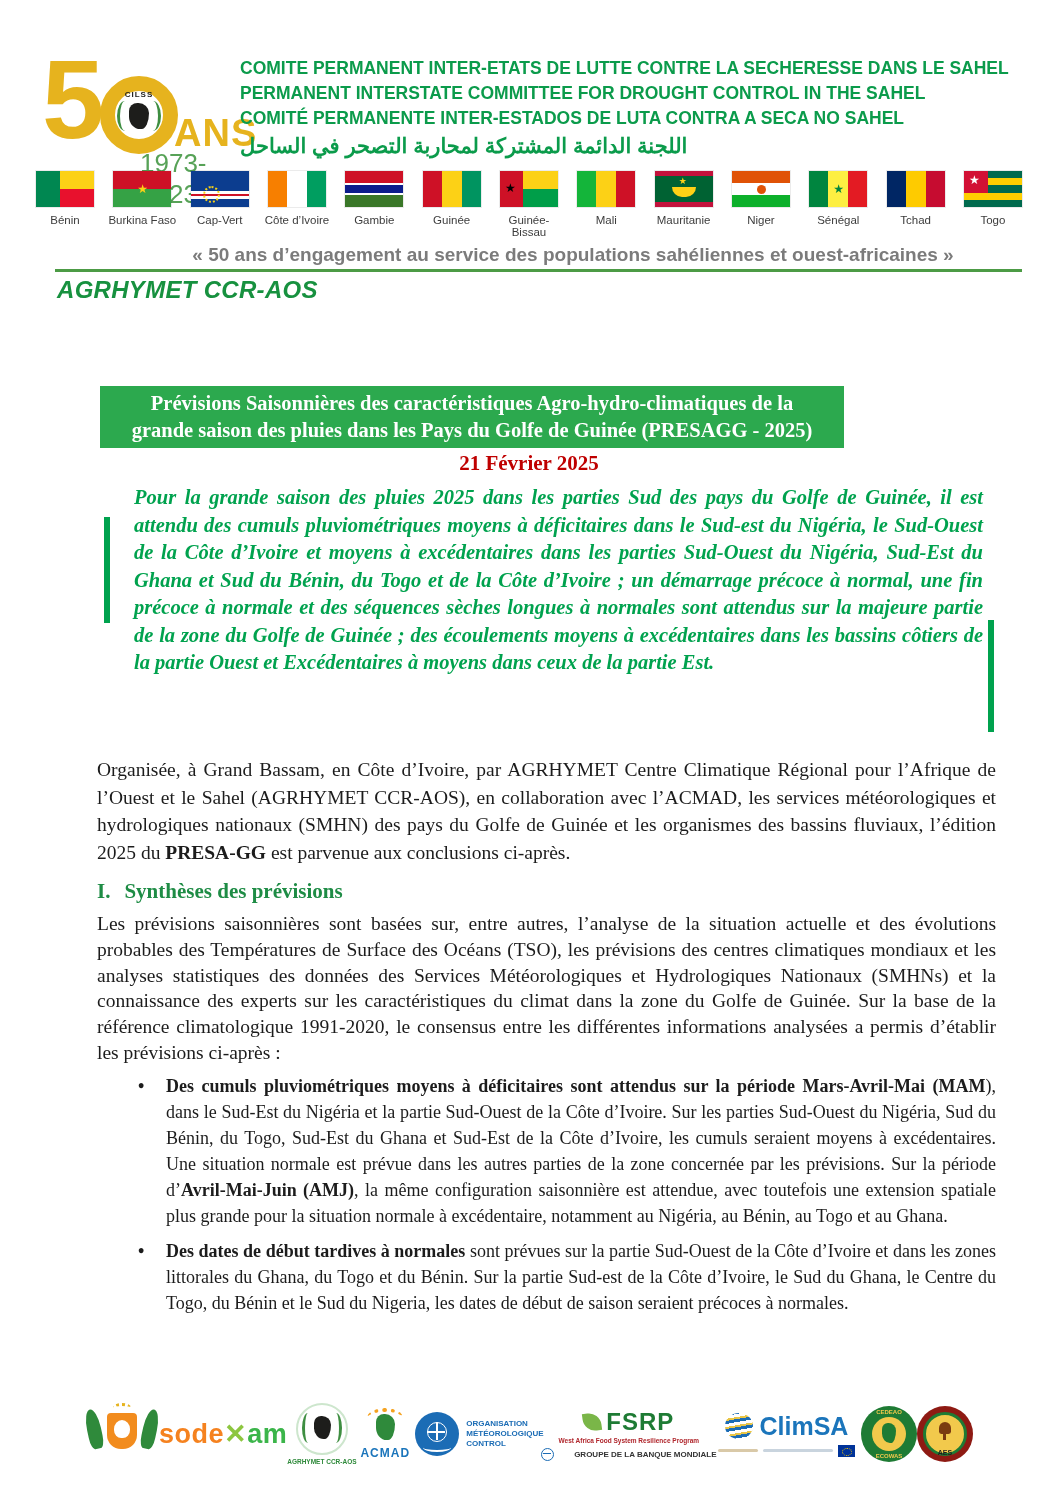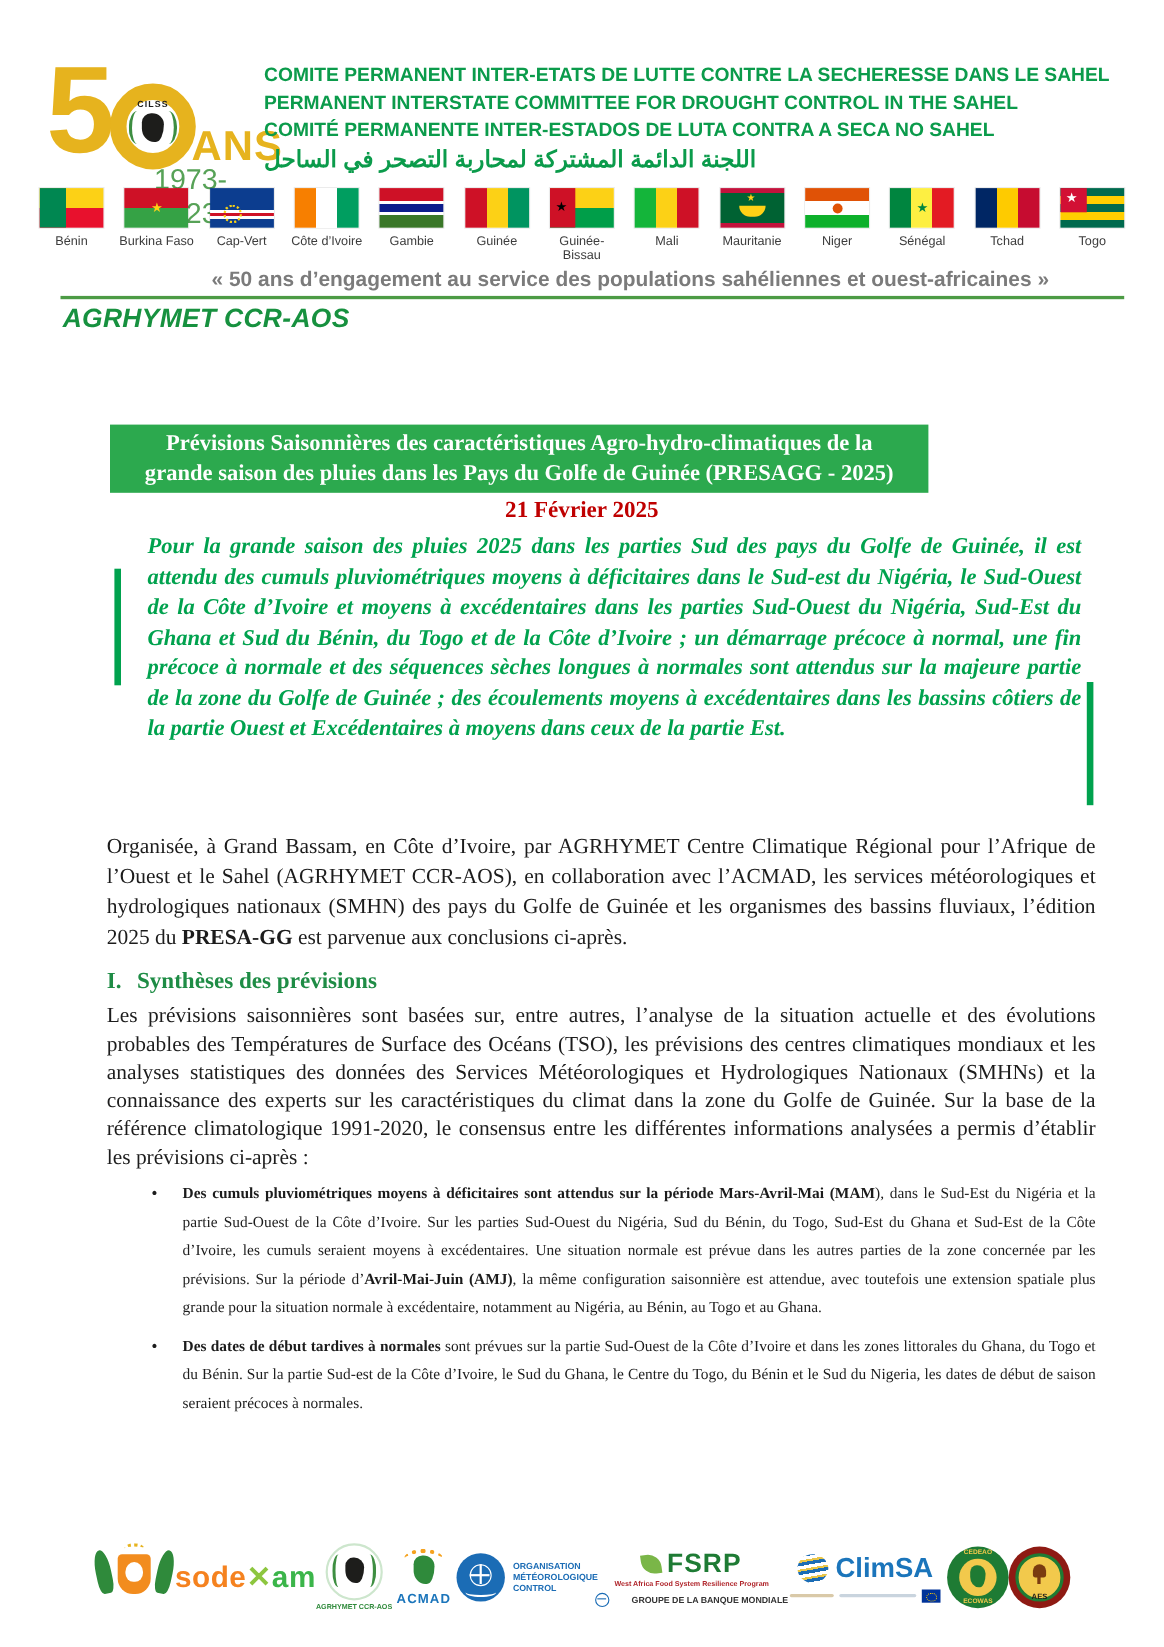--- a/index.html
+++ b/index.html
@@ -86,21 +86,21 @@
   
   .body-par { position:absolute; left:97px; width:899px; font-size:19.5px; line-height:27.5px;
     color:#1c1c1c; text-align:justify; }
   .par-intro { top:756px; }
   .sec-heading { position:absolute; left:97px; top:879px; font-weight:bold; font-size:21px; color:#1E8C45; }
   .sec-heading .num { margin-right:14px; }
   .par-sec1 { top:911px; line-height:25.8px; }
   .b { font-weight:bold; }
 
   .bullets { position:absolute; left:97px; top:1073px; width:899px; }
-  .bullet { position:relative; padding-left:69px; font-size:14px; line-height:26px;
+  .bullet { position:relative; padding-left:69px; font-size:18px; line-height:26px;
     color:#1c1c1c; text-align:justify; margin-bottom:9px; }
   .bullet::before { content:"\2022"; position:absolute; left:41px; top:0; font-weight:bold; }
 
   
   .footer { position:absolute; left:85px; top:1392px; width:888px; height:84px;
     display:flex; align-items:center; justify-content:space-between;
     font-family:"Liberation Sans",sans-serif; }
   .flogo { display:flex; flex-direction:column; align-items:center; justify-content:center; }
 
   .ci-arms { position:relative; width:74px; height:62px; }

